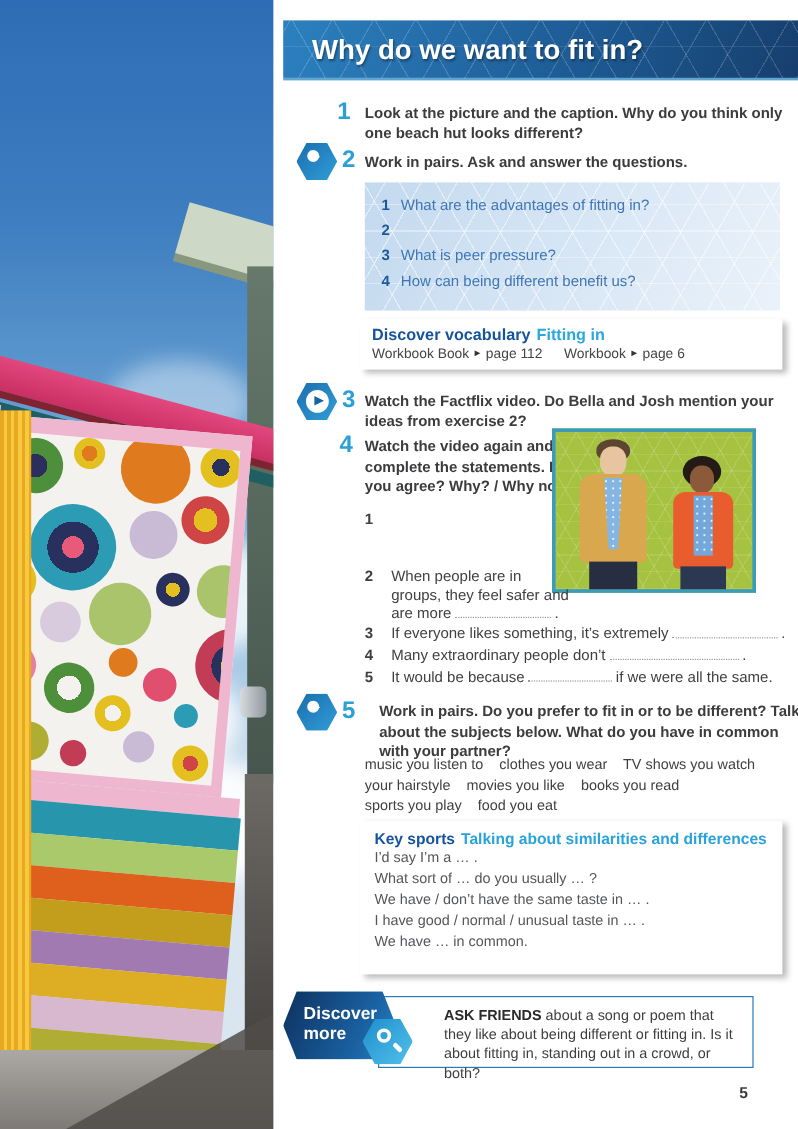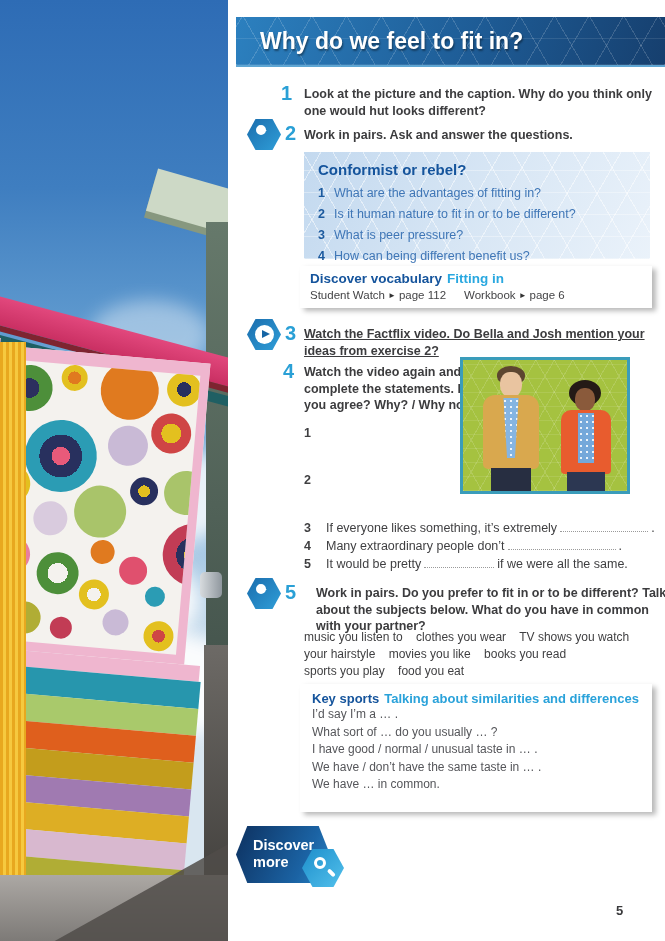--- a/index.html
+++ b/index.html
@@ -176,70 +176,68 @@
     </div>
     <div class="corrugate"></div>
     <div class="pavement"></div>
     <div class="pave-shadow"></div>
   </div>
 
   <div class="content">
 
     <div class="banner">
       <div class="mesh"></div>
-      <div class="banner-title">Why do we feel to fit in?</div>
+      <div class="banner-title">Why do we want to fit in?</div>
     </div>
 
     <div class="ex-num" style="left:53px;top:82px;">1</div>
-    <div class="ex-text" style="left:76px;top:86px;width:352px;">Look at the picture and the caption. Why do you think only one would hut looks different?</div>
+    <div class="ex-text" style="left:76px;top:86px;width:352px;">Look at the picture and the caption. Why do you think only one beach hut looks different?</div>
 
     <div class="hexicon" style="left:19px;top:119px;">
         <div class="bubble"></div>
       </div>
     <div class="ex-num" style="left:57px;top:122px;">2</div>
     <div class="ex-text" style="left:76px;top:127px;width:352px;">Work in pairs. Ask and answer the questions.</div>
 
     <div class="conf-box">
       <div class="mesh" style="background:
         repeating-linear-gradient(60deg, rgba(255,255,255,.5) 0 1px, transparent 1px 26px),
         repeating-linear-gradient(-60deg, rgba(255,255,255,.5) 0 1px, transparent 1px 26px),
         repeating-linear-gradient(0deg, rgba(255,255,255,.35) 0 1px, transparent 1px 22px);"></div>
-      <div class="conf-title">Conformist or rebel?</div>
       <div class="conf-q">
         <span class="qn">1</span>
         <span>What are the advantages of fitting in?</span>
       </div>
       <div class="conf-q">
         <span class="qn">2</span>
-        <span>Is it human nature to fit in or to be different?</span>
       </div>
       <div class="conf-q">
         <span class="qn">3</span>
         <span>What is peer pressure?</span>
       </div>
       <div class="conf-q">
         <span class="qn">4</span>
         <span>How can being different benefit us?</span>
       </div>
     </div>
 
     <div class="shadow-box vocab-box">
       <div class="vocab-line1">
         <span class="vocab-label">Discover vocabulary</span><span class="vocab-topic">Fitting in</span>
       </div>
       <div class="vocab-refs">
-        <span>Student Watch</span><span class="ref-arrow">►</span><span>page 112</span><span class="ref-gap"></span><span>Workbook</span><span class="ref-arrow">►</span><span>page 6</span>
+        <span>Workbook Book</span><span class="ref-arrow">►</span><span>page 112</span><span class="ref-gap"></span><span>Workbook</span><span class="ref-arrow">►</span><span>page 6</span>
       </div>
     </div>
 
     <div class="hexicon" style="left:19px;top:319px;">
         <div class="playc"></div>
       </div>
     <div class="ex-num" style="left:57px;top:322px;">3</div>
-    <div class="ex-text" style="left:76px;top:326px;width:354px;text-decoration:underline;">Watch the Factflix video. Do Bella and Josh mention your ideas from exercise 2?</div>
+    <div class="ex-text" style="left:76px;top:326px;width:354px;">Watch the Factflix video. Do Bella and Josh mention your ideas from exercise 2?</div>
 
     <div class="ex-num" style="left:55px;top:360px;">4</div>
     <div class="ex-text" style="left:76px;top:364px;width:176px;">Watch the video again and complete the statements. Do you agree? Why? / Why not?</div>
 
     <div class="vid-photo">
       <div class="mesh"></div>
       <div class="fig" style="left:0;top:0;width:90px;height:137px;">
         <div class="fig" style="left:34px;top:6px;width:28px;height:18px;background:#5d4630;border-radius:50% 50% 40% 40%;"></div>
         <div class="fig" style="left:37px;top:12px;width:22px;height:25px;background:#e9c4a0;border-radius:45%;"></div>
         <div class="fig" style="left:20px;top:35px;width:56px;height:74px;background:#d9a84e;border-radius:12px 12px 5px 5px;"></div>
@@ -253,54 +251,58 @@
         <div class="fig dots" style="left:25px;top:53px;width:16px;height:50px;background-color:#74a8da;"></div>
         <div class="fig" style="left:14px;top:112px;width:38px;height:25px;background:#2c3752;"></div>
       </div>
     </div>
 
     <div class="stmt" style="left:76px;top:426px;width:158px;">
       <span class="sn">1</span>
     </div>
     <div class="stmt" style="left:76px;top:473px;width:172px;">
       <span class="sn">2</span>
+      <span><span>When people are in groups, they feel safer and are more</span><span class="blank w80"></span><span>.</span></span>
     </div>
     <div class="stmt" style="left:76px;top:521px;width:356px;">
       <span class="sn">3</span>
       <span><span>If everyone likes something, it’s extremely</span><span class="blank w90"></span><span>.</span></span>
     </div>
     <div class="stmt" style="left:76px;top:539px;width:356px;">
       <span class="sn">4</span>
       <span><span>Many extraordinary people don’t</span><span class="blank w110"></span><span>.</span></span>
     </div>
     <div class="stmt" style="left:76px;top:557px;width:356px;">
       <span class="sn">5</span>
-      <span><span>It would be pretty</span><span class="blank w72"></span><span>if we were all the same.</span></span>
+      <span><span>It would be because</span><span class="blank w72"></span><span>if we were all the same.</span></span>
     </div>
 
     <div class="hexicon" style="left:19px;top:578px;">
         <div class="bubble"></div>
       </div>
     <div class="ex-num" style="left:57px;top:581px;">5</div>
     <div class="ex-text" style="left:76px;top:585px;width:352px;margin-left:12px;">Work in pairs. Do you prefer to fit in or to be different? Talk about the subjects below. What do you have in common with your partner?</div>
     <div class="subjects">music you listen to    clothes you wear    TV shows you watch
 your hairstyle    movies you like    books you read
 sports you play    food you eat</div>
 
     <div class="shadow-box key-box">
       <div class="key-head">
         <span class="key-label">Key sports</span><span class="key-topic">Talking about similarities and differences</span>
       </div>
       <div class="phrase">I’d say I’m a … .</div>
       <div class="phrase">What sort of … do you usually … ?</div>
+      <div class="phrase">We have / don’t have the same taste in … .</div>
       <div class="phrase">I have good / normal / unusual taste in … .</div>
-      <div class="phrase">We have / don’t have the same taste in … .</div>
       <div class="phrase">We have … in common.</div>
     </div>
 
+    <div class="dm-box">
+      <span class="dm-bold">ASK FRIENDS</span><span> about a song or poem that they like about being different or fitting in. Is it about fitting in, standing out in a crowd, or both?</span>
+    </div>
     <div class="dm-badge">
       <div>Discover</div>
       <div>more</div>
     </div>
     <div class="dm-hex">
         <div class="mag"></div>
       </div>
 
     <div class="page-num">5</div>
   </div>

